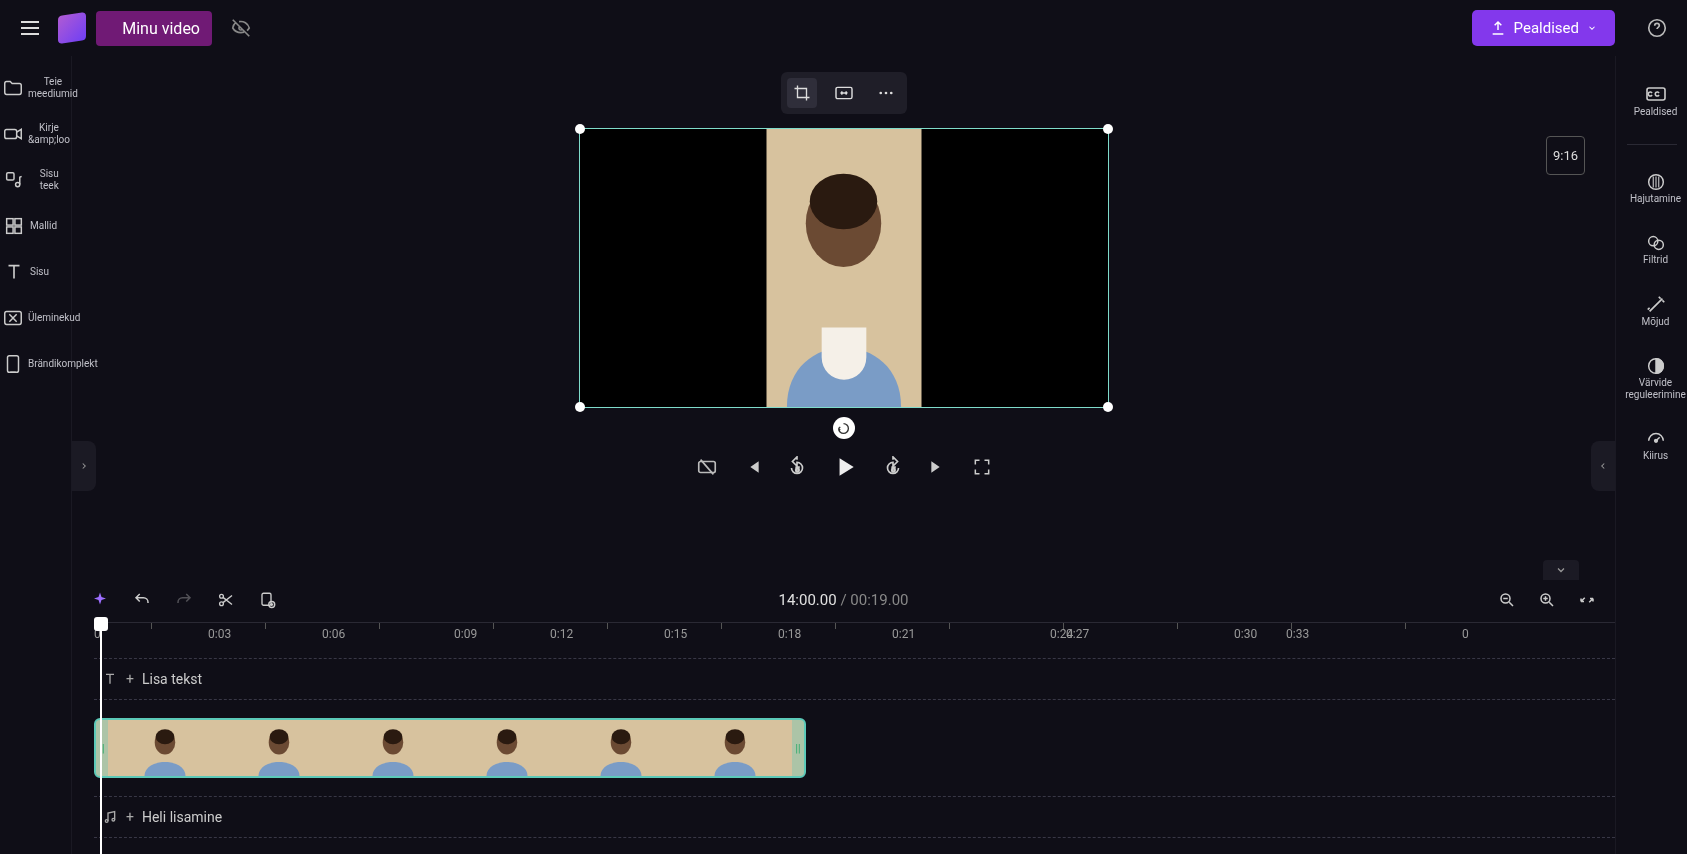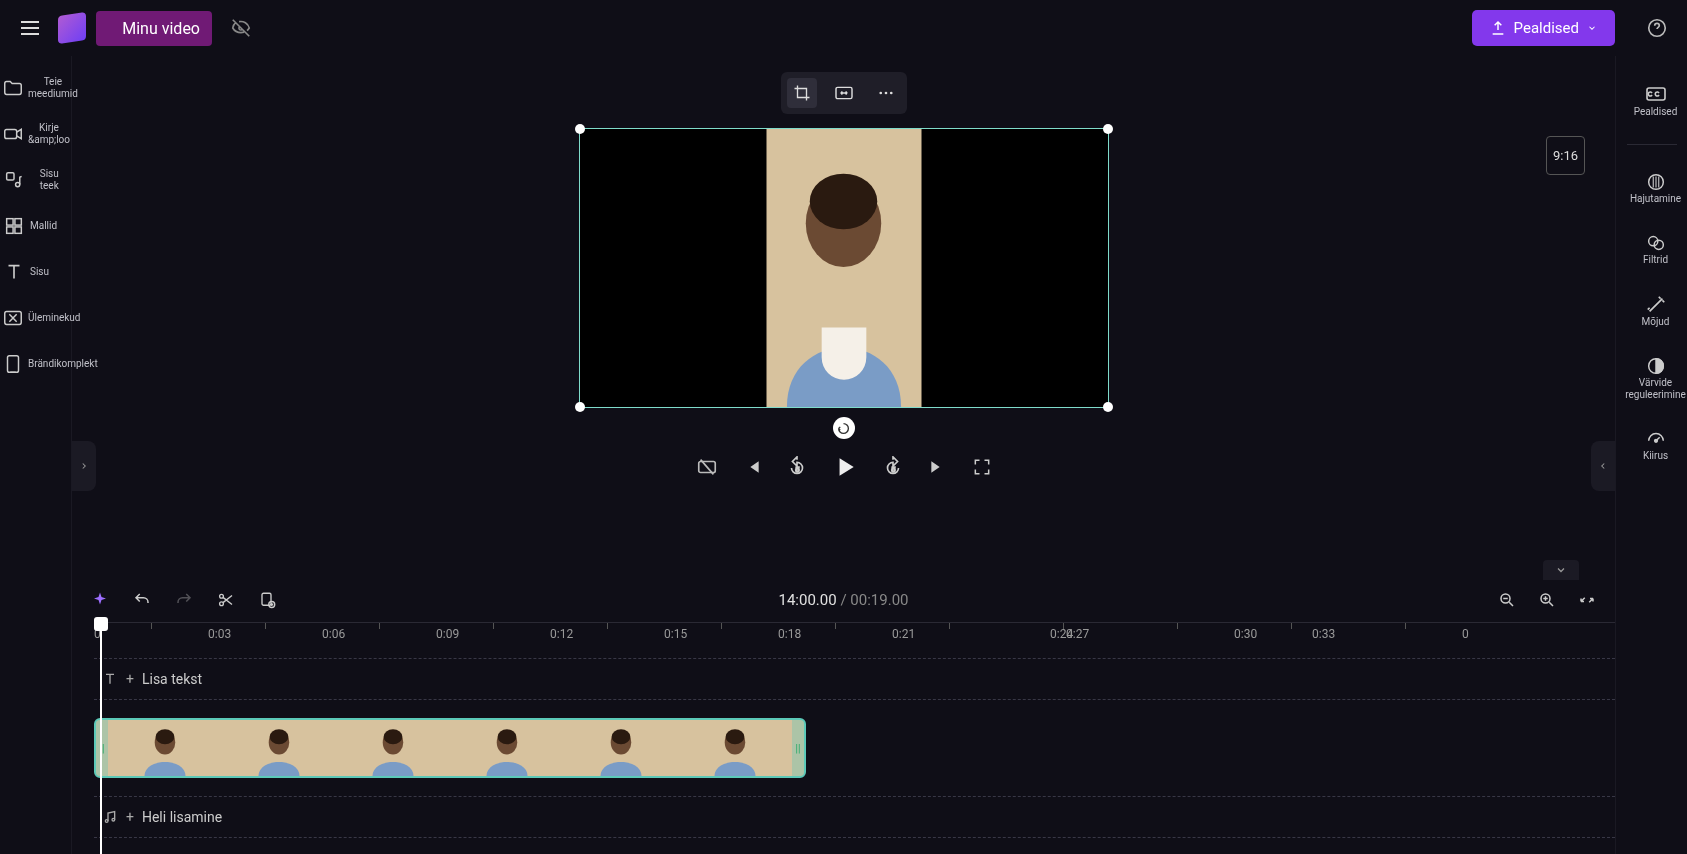--- a/index.html
+++ b/index.html
@@ -360,37 +360,37 @@
 
     <div class="ruler">
       <div class="playhead"></div>
       <div class="playhead-line"></div>
       <span class="ruler-mark" style="left:0px">0</span>
       <span class="ruler-tick" style="left:57px"></span>
       <span class="ruler-mark" style="left:114px">0:03</span>
       <span class="ruler-tick" style="left:171px"></span>
       <span class="ruler-mark" style="left:228px">0:06</span>
       <span class="ruler-tick" style="left:285px"></span>
-      <span class="ruler-mark" style="left:342px">0:09</span>
+      <span class="ruler-mark" style="left:360px">0:09</span>
       <span class="ruler-tick" style="left:399px"></span>
       <span class="ruler-mark" style="left:456px">0:12</span>
       <span class="ruler-tick" style="left:513px"></span>
       <span class="ruler-mark" style="left:570px">0:15</span>
       <span class="ruler-tick" style="left:627px"></span>
       <span class="ruler-mark" style="left:684px">0:18</span>
       <span class="ruler-tick" style="left:741px"></span>
       <span class="ruler-mark" style="left:798px">0:21</span>
       <span class="ruler-tick" style="left:855px"></span>
       <span class="ruler-mark" style="left:956px">0:24</span>
       <span class="ruler-tick" style="left:969px"></span>
       <span class="ruler-mark" style="left:972px">0:27</span>
       <span class="ruler-tick" style="left:1083px"></span>
       <span class="ruler-mark" style="left:1140px">0:30</span>
       <span class="ruler-tick" style="left:1197px"></span>
-      <span class="ruler-mark" style="left:1218px">0:33</span>
+      <span class="ruler-mark" style="left:1192px">0:33</span>
       <span class="ruler-tick" style="left:1311px"></span>
       <span class="ruler-mark" style="left:1368px">0</span>
     </div>
 
     <div class="tracks">
       <div class="track">
         <span class="track-icon">
             <svg width="16" height="16" viewBox="0 0 24 24" fill="none" stroke="#aaa" stroke-width="2">
               <path d="M6 5h12M12 5v14"></path>
             </svg>

